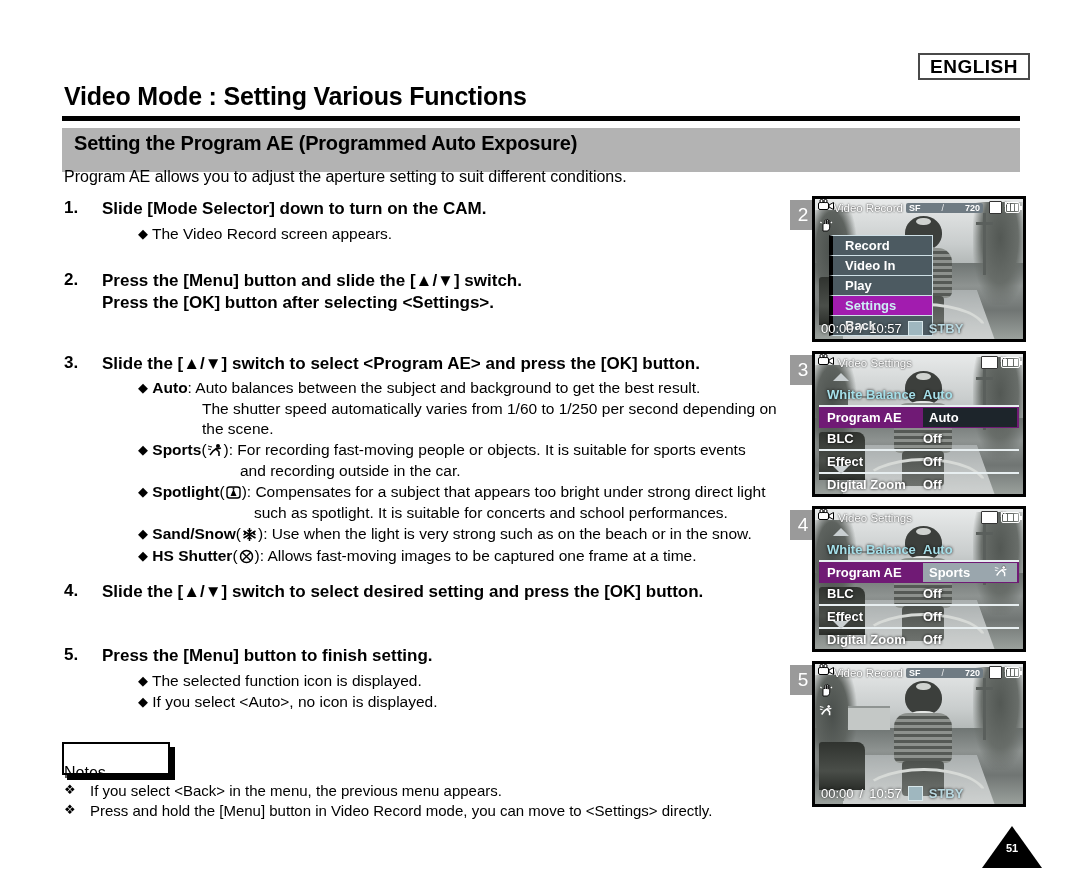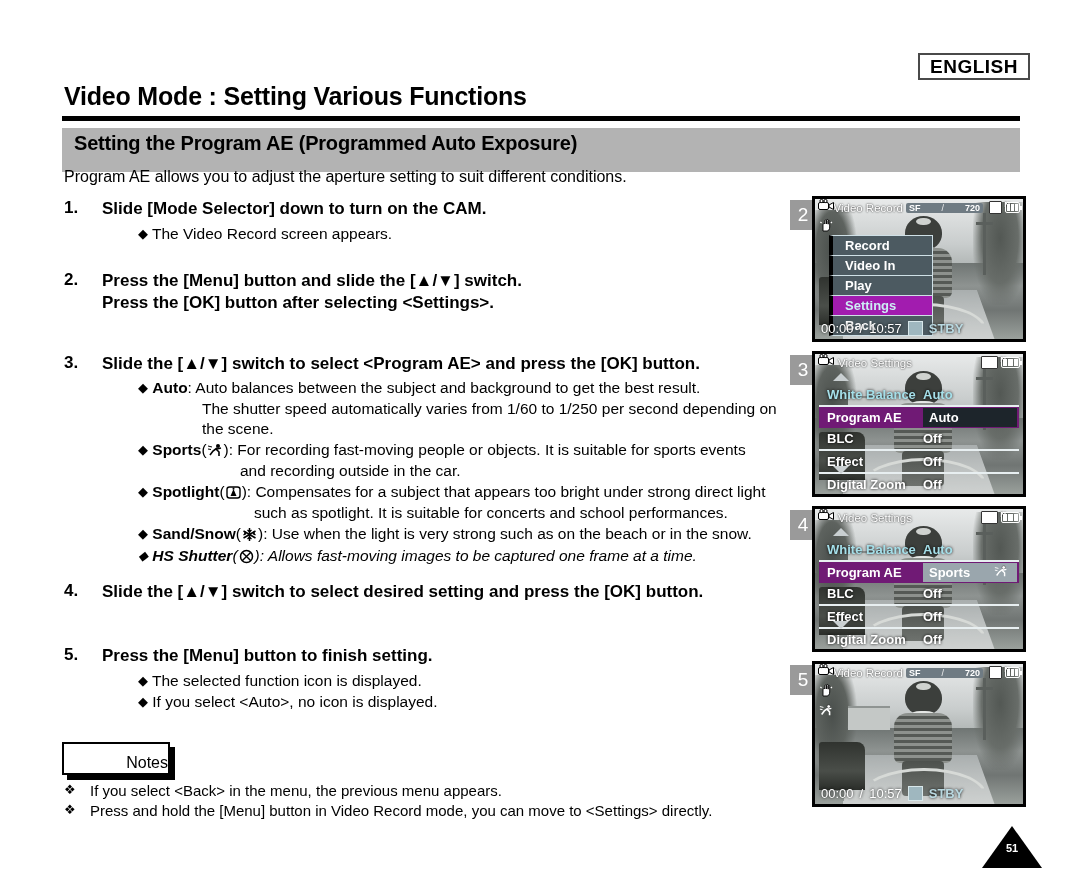--- a/index.html
+++ b/index.html
@@ -68,21 +68,21 @@
   }
   .gi svg{position:absolute;left:0;top:0;}
 
   
   .notes-tab{
     position:absolute;left:62px;top:742px;width:104px;height:29px;
     border:2px solid #000;background:#fff;
     box-shadow:5px 5px 0 0 #000;
   }
   .notes-tab span{
-    position:absolute;left:0;right:0;top:10px;text-align:right;
+    position:absolute;left:0;right:0;top:20px;text-align:left;
     font-size:16px;
   }
   .note-line{
     position:absolute;font-size:15px;white-space:nowrap;
   }
   .note-line .bullet{
     position:absolute;left:0;top:0;font-size:13px;
   }
   .note-line .txt{position:absolute;left:26px;top:0;}
 
@@ -348,21 +348,21 @@
               <g stroke="#000" stroke-width="1.5">
                 <path d="M8.5 2 V15 M2.5 5 L14.5 12 M14.5 5 L2.5 12"></path>
               </g>
               <g stroke="#000" stroke-width="1.1">
                 <path d="M6.5 4 L8.5 6 L10.5 4 M6.5 13 L8.5 11 L10.5 13"></path>
                 <path d="M4 5.5 L4.6 8 L2.5 9 M13 5.5 L12.4 8 L14.5 9"></path>
               </g>
             </svg></span><span>)</span><span>: Use when the light is very strong such as on the beach or in the snow.</span>
       </div>
 
-      <div class="sub" style="padding-left:36px;padding-top:1px;font-style:italic;">
+      <div class="sub" style="padding-left:36px;padding-top:1px;">
         <span class="dia">◆</span>
         <span class="b">HS Shutter</span><span>(</span><span class="gi"><svg width="17" height="17" viewBox="0 0 17 17">
               <circle cx="8.5" cy="8.5" r="6" stroke="#000" stroke-width="1.5" fill="none"></circle>
               <path d="M4.2 4.2 L12.8 12.8 M12.8 4.2 L4.2 12.8" stroke="#000" stroke-width="1.4"></path>
             </svg></span><span>)</span><span>: Allows fast-moving images to be captured one frame at a time.</span>
       </div>
     </div>
   </div>
 
   <div class="step" style="left:64px;top:581px;">

